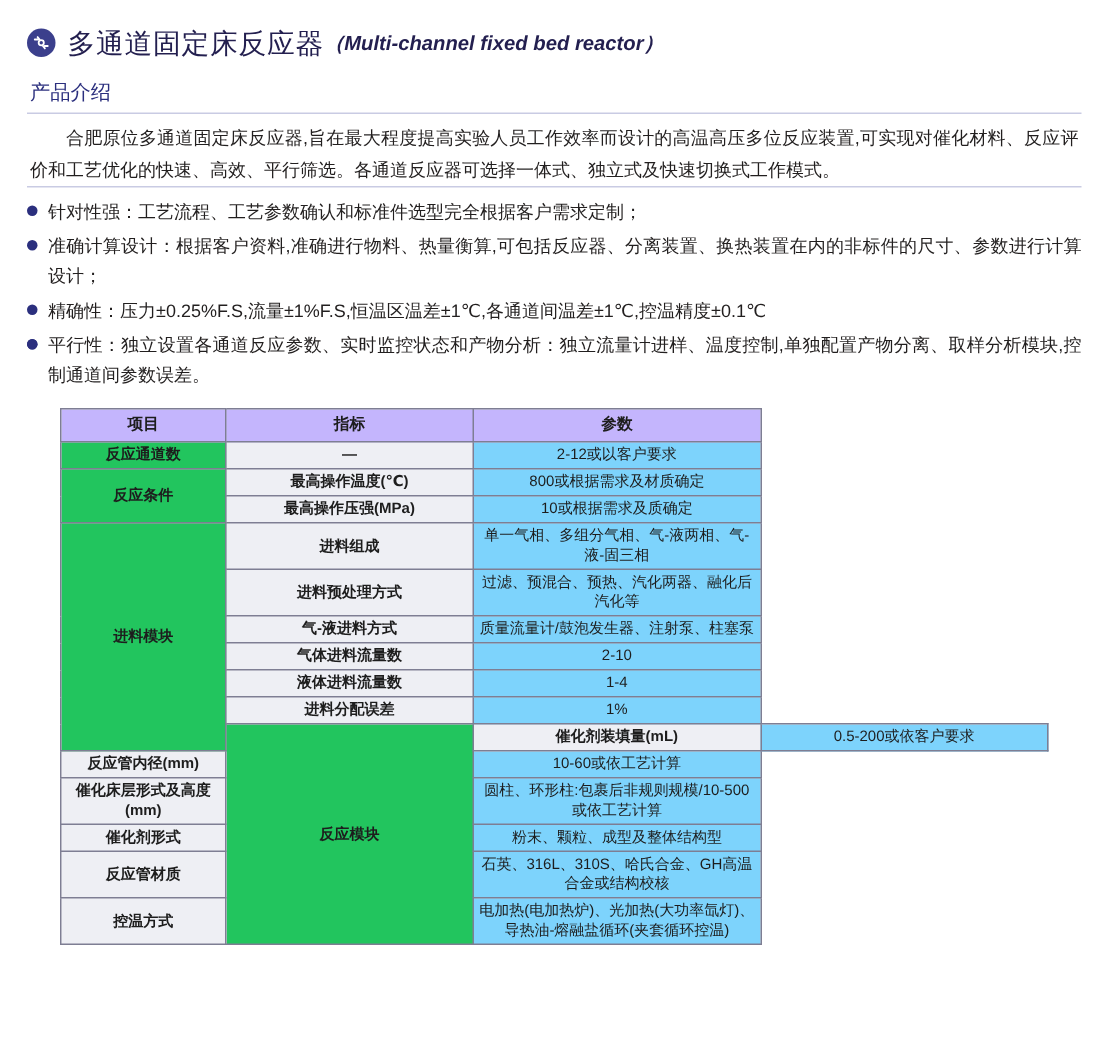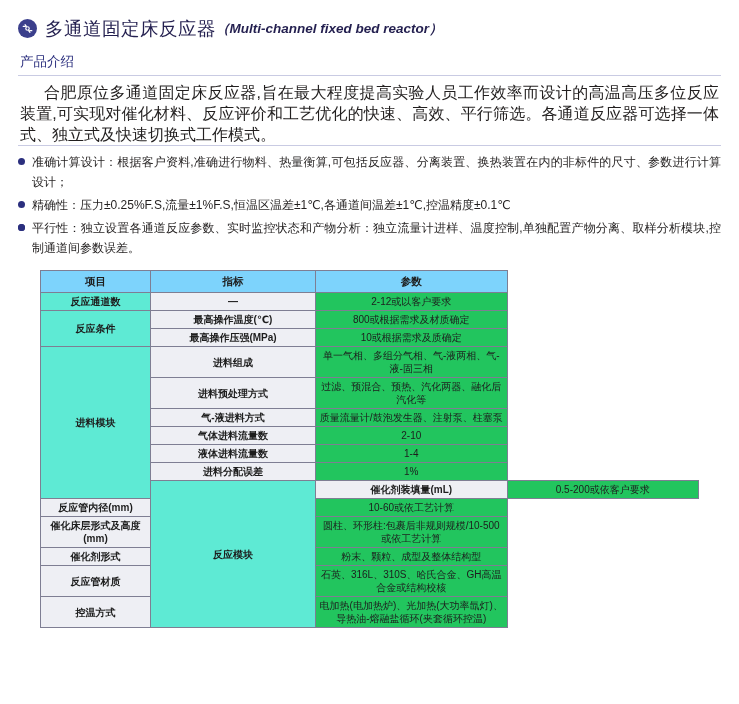--- a/index.html
+++ b/index.html
@@ -63,21 +63,21 @@
     margin: 12px 0 4px 2px;
   }
   .section-rule {
     height: 1px;
     background: #c9cbe3;
     margin: 0 0 6px 0;
   }
 
   
   .intro-p {
-    font-size: 16px;
+    font-size: 12px;
     line-height: 21px;
     text-indent: 24px;
     color: #221f1f;
     margin: 4px 2px 0 2px;
     text-align: justify;
   }
 
   
   ul.adv {
     list-style: none;
@@ -118,35 +118,35 @@
   table.spec col.c3 { width: auto; }
   table.spec th, table.spec td {
     border: 1px solid #7e7e93;
     padding: 2px 3px;
     text-align: center;
     vertical-align: middle;
     line-height: 13px;
     color: #1d1d1d;
   }
   table.spec thead th {
-    background: #7dd3fc;
+    background: #c4b5fd;
     font-weight: bold;
     font-size: 10.5px;
     padding: 4px 3px;
   }
   table.spec td.lbl {
-    background: #5eead4;
+    background: #22c55e;
     font-weight: bold;
   }
   table.spec td.sublbl {
     background: #eeeff4;
     font-weight: bold;
   }
   table.spec td.val {
-    background: #22c55e;
+    background: #7dd3fc;
     font-weight: normal;
   }
 </style>
 </head>
 <body>
 
 <div class="page">
 
   <div class="title-row">
     <span class="title-badge">
@@ -158,20 +158,21 @@
     <span class="title-cn">多通道固定床反应器</span>
     <span class="title-en">（Multi-channel fixed bed reactor）</span>
   </div>
 
   <div class="section-head">产品介绍</div>
   <div class="section-rule"></div>
   <p class="intro-p">合肥原位多通道固定床反应器,旨在最大程度提高实验人员工作效率而设计的高温高压多位反应装置,可实现对催化材料、反应评价和工艺优化的快速、高效、平行筛选。各通道反应器可选择一体式、独立式及快速切换式工作模式。</p>
 
   <div class="section-rule"></div>
   <ul class="adv">
+    <li><span class="dot"></span><span>针对性强：工艺流程、工艺参数确认和标准件选型完全根据客户需求定制；</span></li>
     <li><span class="dot"></span><span>准确计算设计：根据客户资料,准确进行物料、热量衡算,可包括反应器、分离装置、换热装置在内的非标件的尺寸、参数进行计算设计；</span></li>
     <li><span class="dot"></span><span>精确性：压力±0.25%F.S,流量±1%F.S,恒温区温差±1℃,各通道间温差±1℃,控温精度±0.1℃</span></li>
     <li><span class="dot"></span></li>
     <li><span class="dot"></span><span>平行性：独立设置各通道反应参数、实时监控状态和产物分析：独立流量计进样、温度控制,单独配置产物分离、取样分析模块,控制通道间参数误差。</span></li>
   </ul>
 
   <div class="spec-wrap">
     <table class="spec">
       <colgroup>
           <col class="c1">

